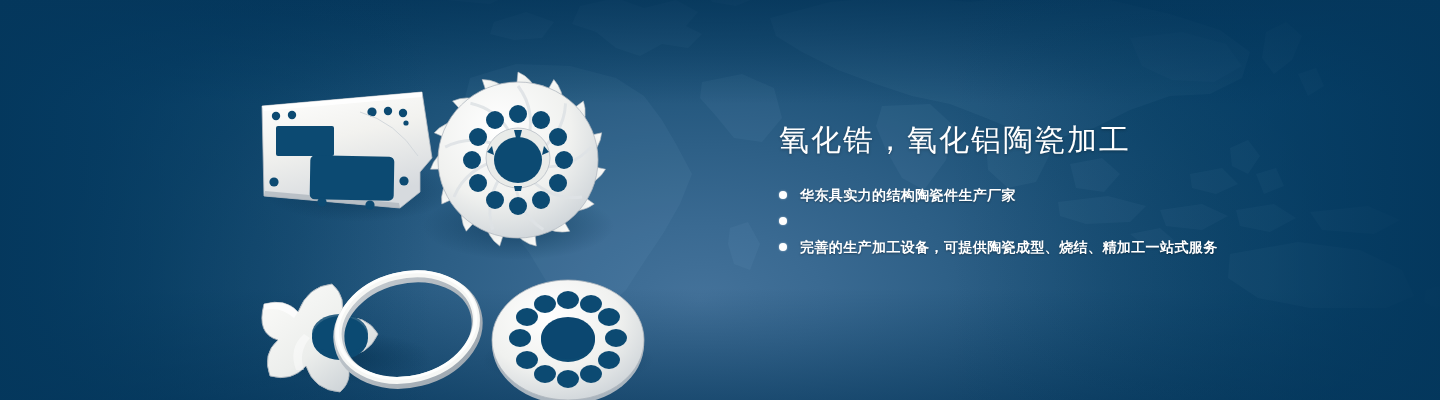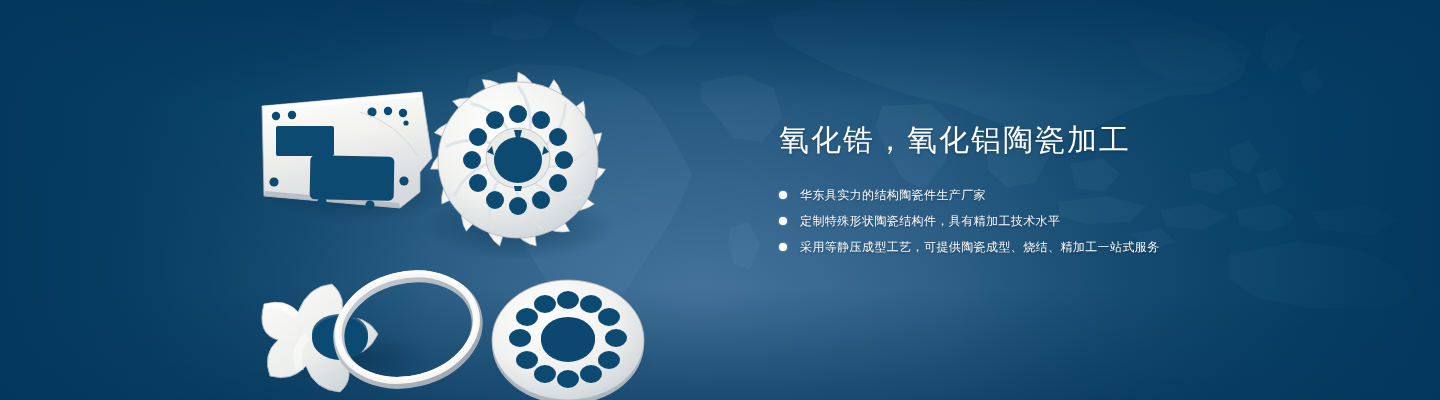--- a/index.html
+++ b/index.html
@@ -80,24 +80,25 @@
   .dot {
     flex:0 0 auto;
     width:8px; height:8px;
     border-radius:50%;
     background:#ffffff;
     margin-right:13px;
     box-shadow:0 0 2px rgba(255,255,255,.55);
   }
   .bullet-text {
     color:#ffffff;
-    font-size:12px;
+    font-size:14px;
     line-height:26px;
     letter-spacing:.4px;
     text-shadow:0 1px 2px rgba(0,0,0,.35);
+    font-weight:bold;
   }
 </style>
 </head>
 <body>
 
 <div id="banner">
 
   <div class="bg-base"></div>
   <div class="bg-radial"></div>
 
@@ -312,22 +313,21 @@
   <div class="copy">
     <div class="headline">氧化锆，氧化铝陶瓷加工</div>
 
     <ul class="bullets">
       <li class="bullet">
         <span class="dot"></span>
         <span class="bullet-text">华东具实力的结构陶瓷件生产厂家</span>
       </li>
       <li class="bullet">
         <span class="dot"></span>
-        <span class="bullet-text">定制特殊形状陶瓷结构件，具有精加工技术水平</span>
       </li>
       <li class="bullet">
         <span class="dot"></span>
-        <span class="bullet-text">采用等静压成型工艺，可提供陶瓷成型、烧结、精加工一站式服务</span>
+        <span class="bullet-text">完善的生产加工设备，可提供陶瓷成型、烧结、精加工一站式服务</span>
       </li>
     </ul>
   </div>
 
 </div>
 
 </body></html>

